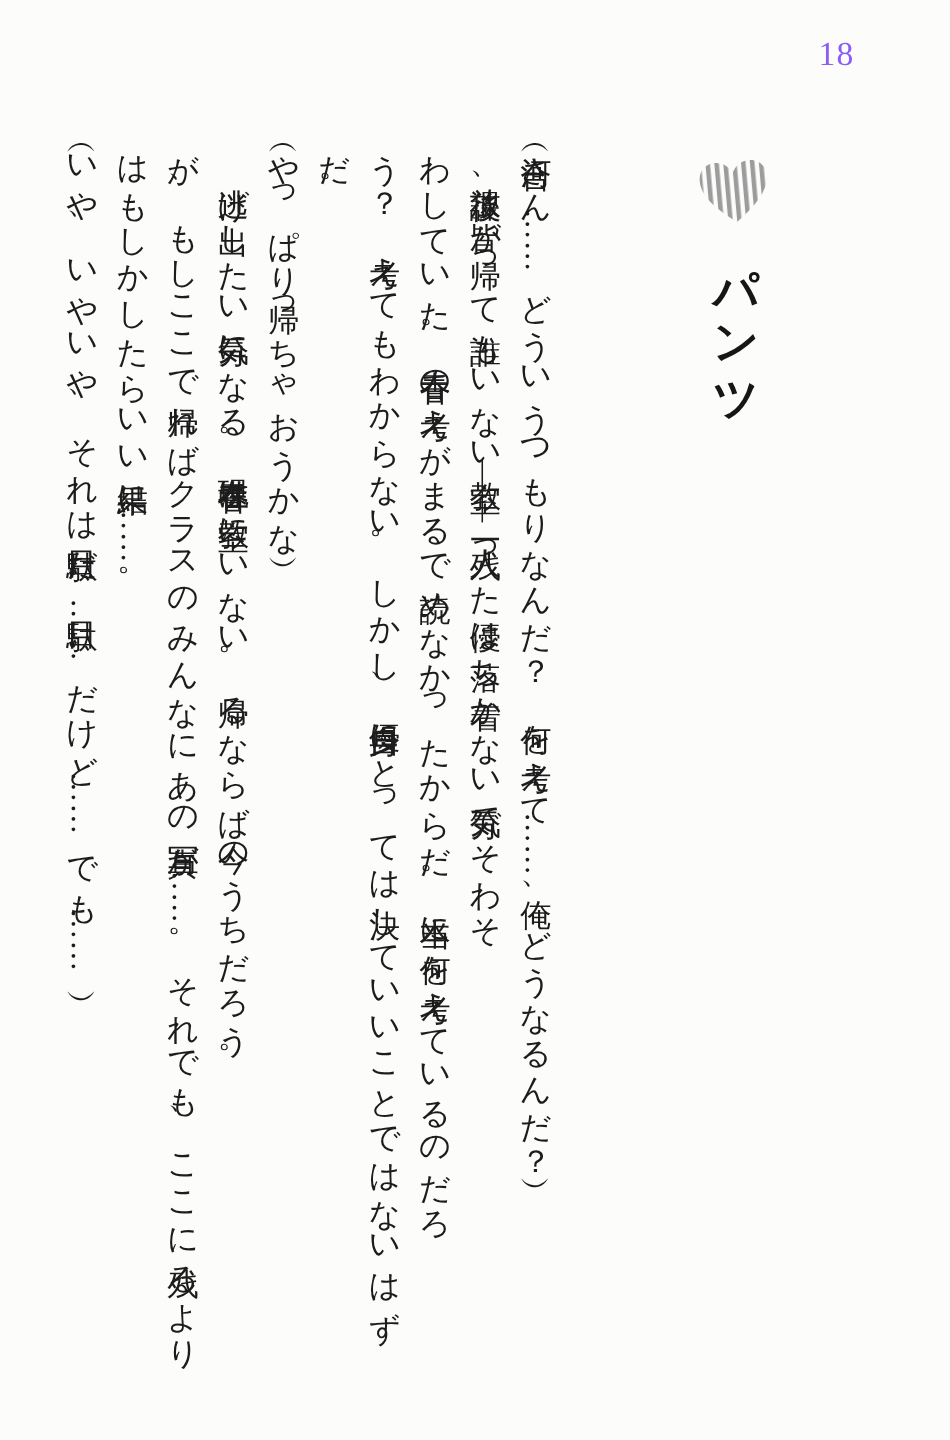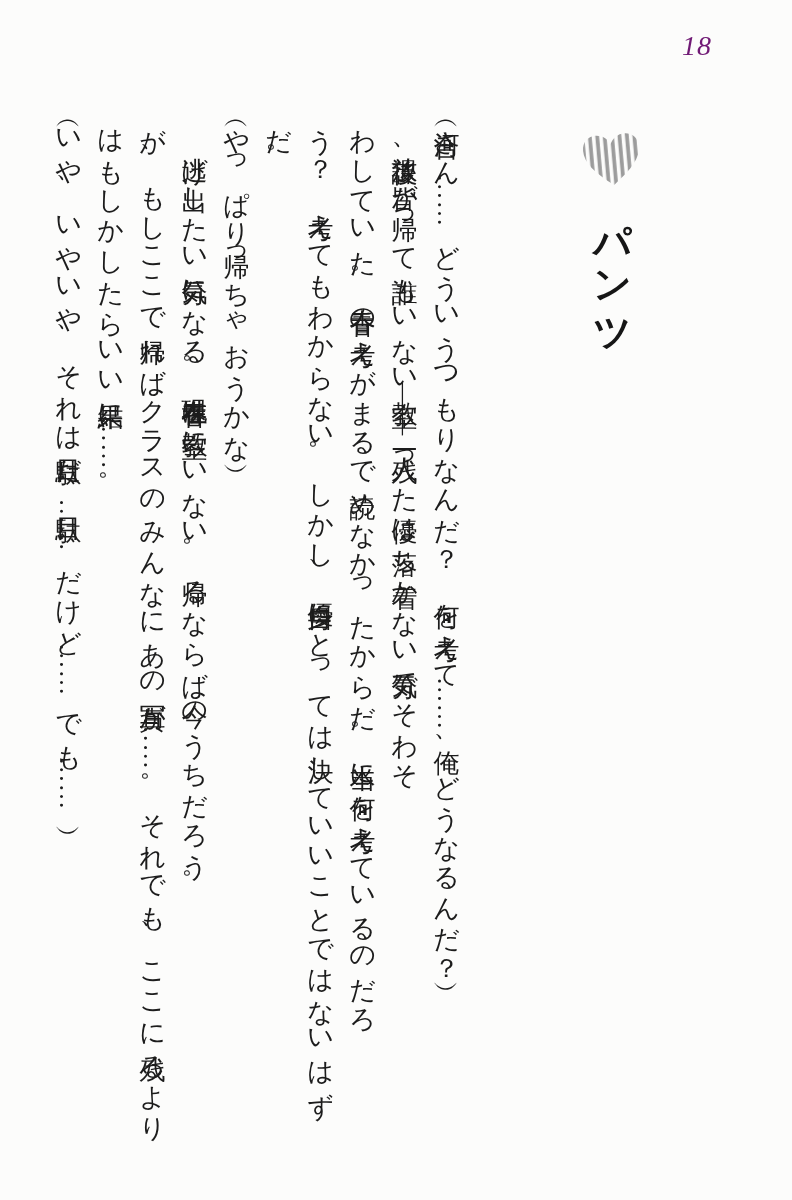--- a/index.html
+++ b/index.html
@@ -13,23 +13,22 @@
     overflow: hidden;
     background: #fcfcfb;
     color: #1c1c1c;
     font-family: "Liberation Serif", "DejaVu Serif", serif;
   }
   .page-number {
     position: absolute;
     top: 30px;
     left: 682px;
     font-size: 28px;
-    font-style: italic;
     letter-spacing: 1px;
-    color: #701a75;
+    color: #8b5cf6;
   }
   .chapter {
     position: absolute;
     top: 132px;
     left: 572px;
     width: 80px;
     display: flex;
     flex-direction: column;
     align-items: center;
   }

